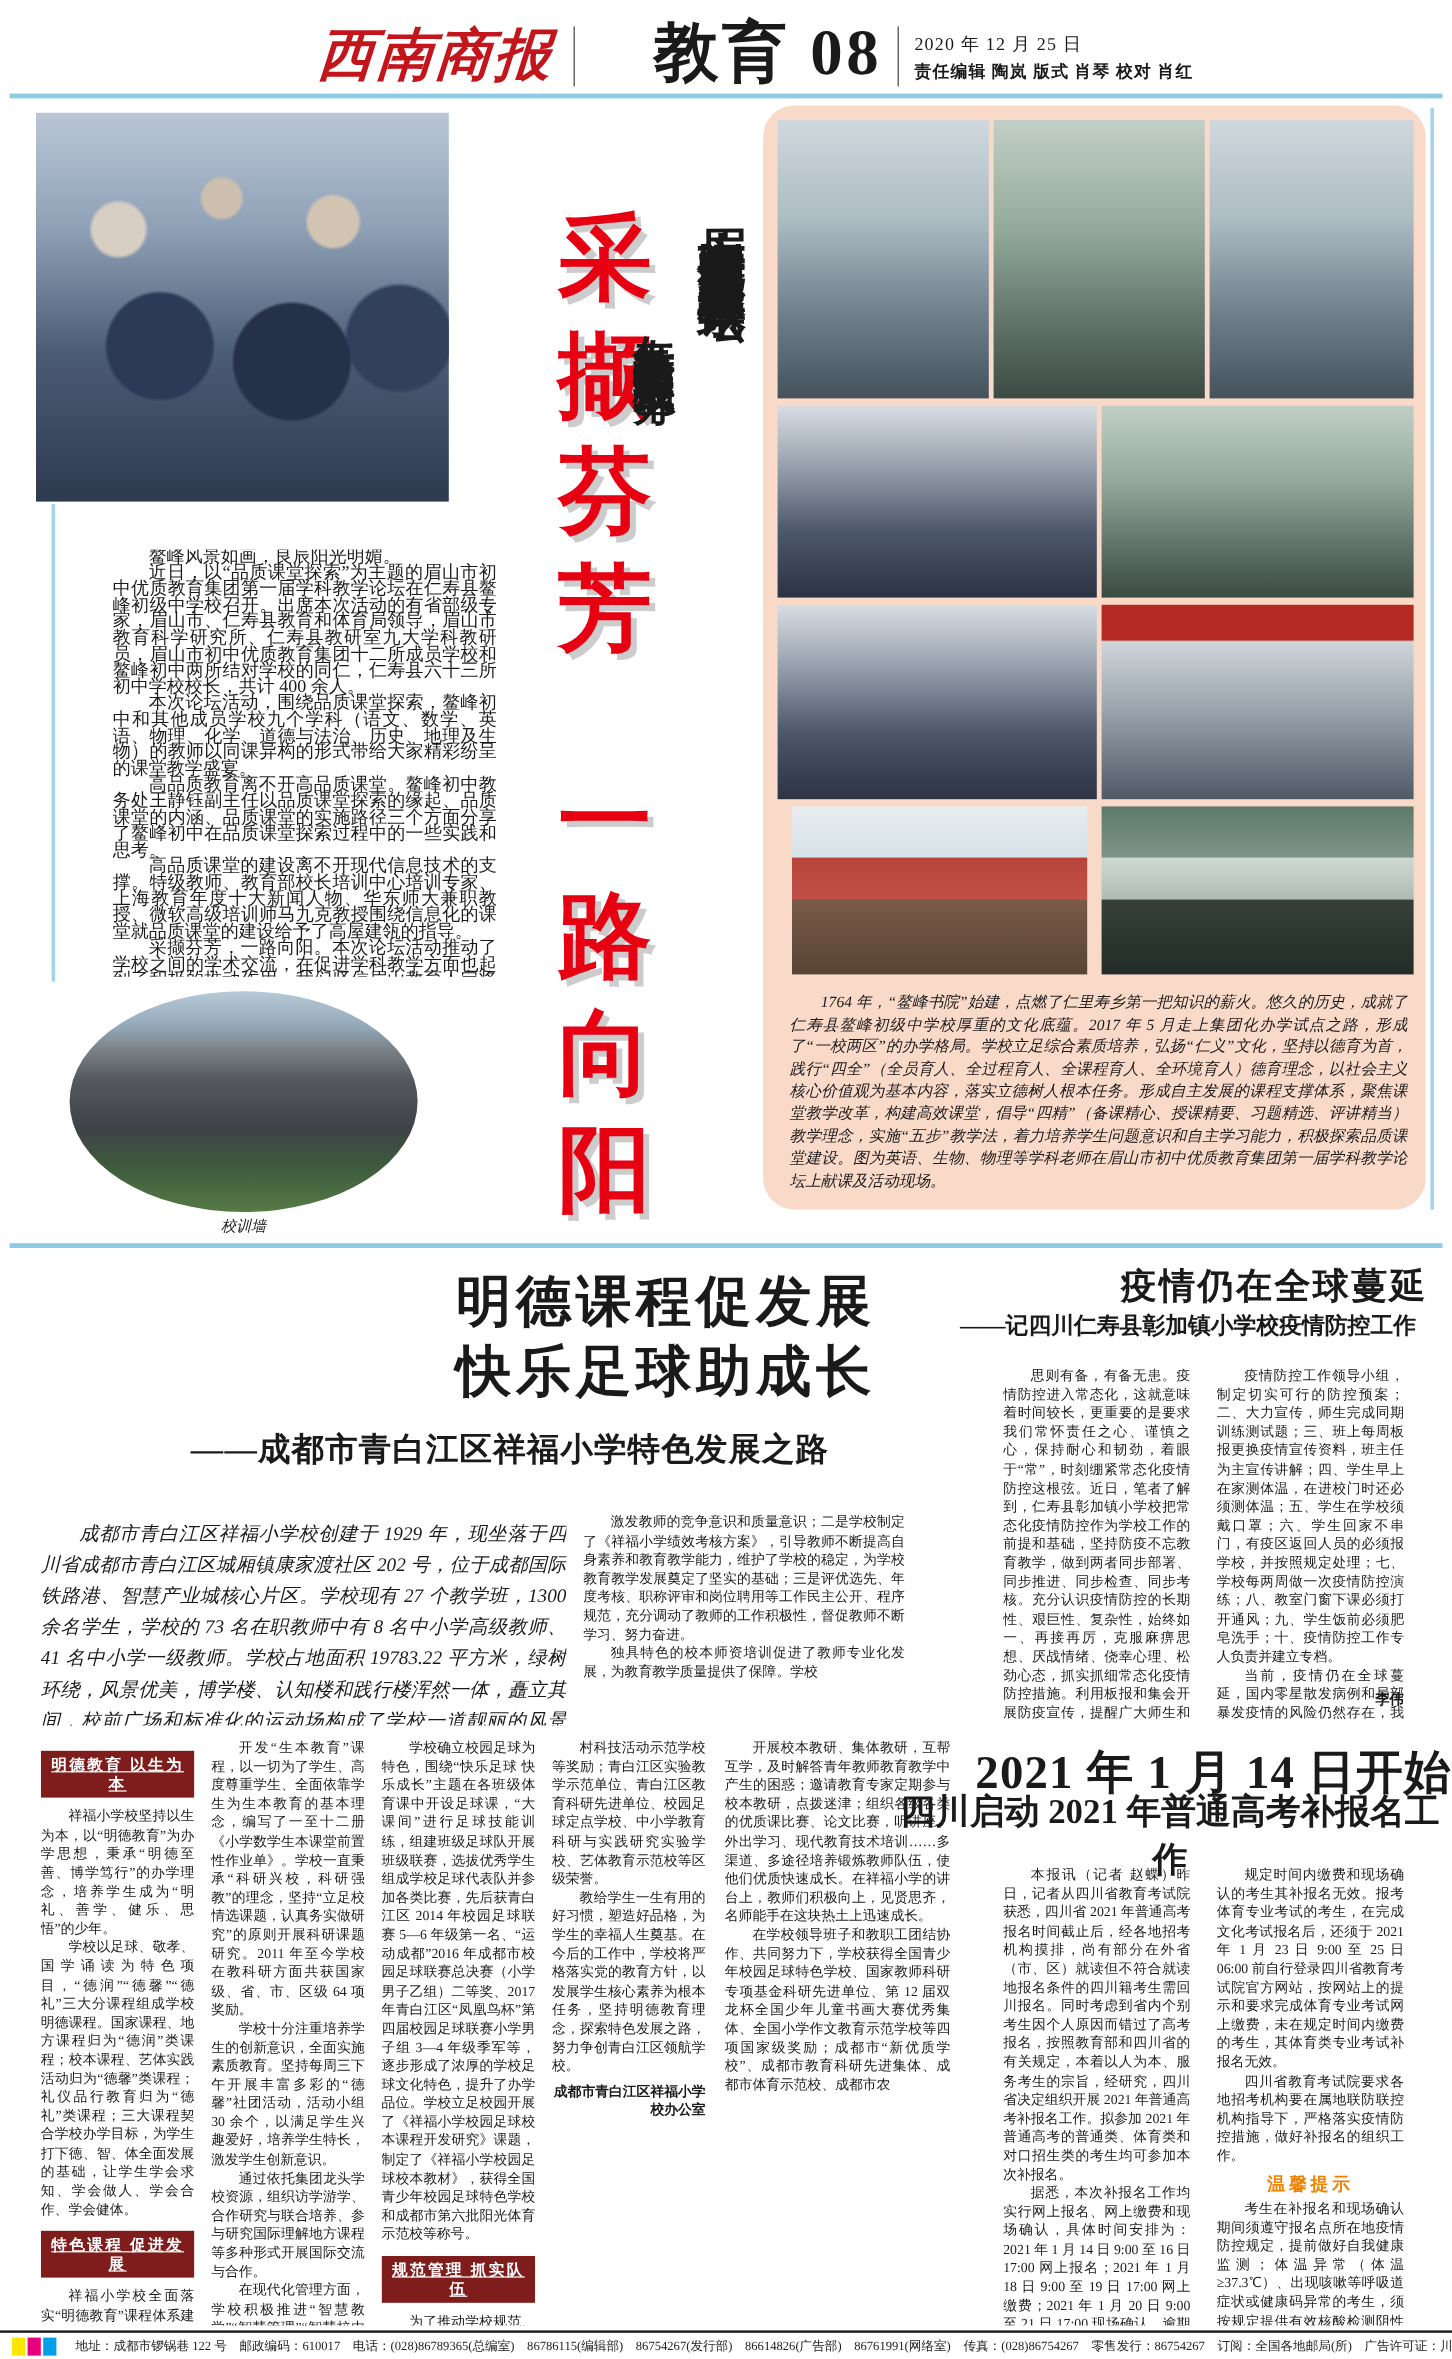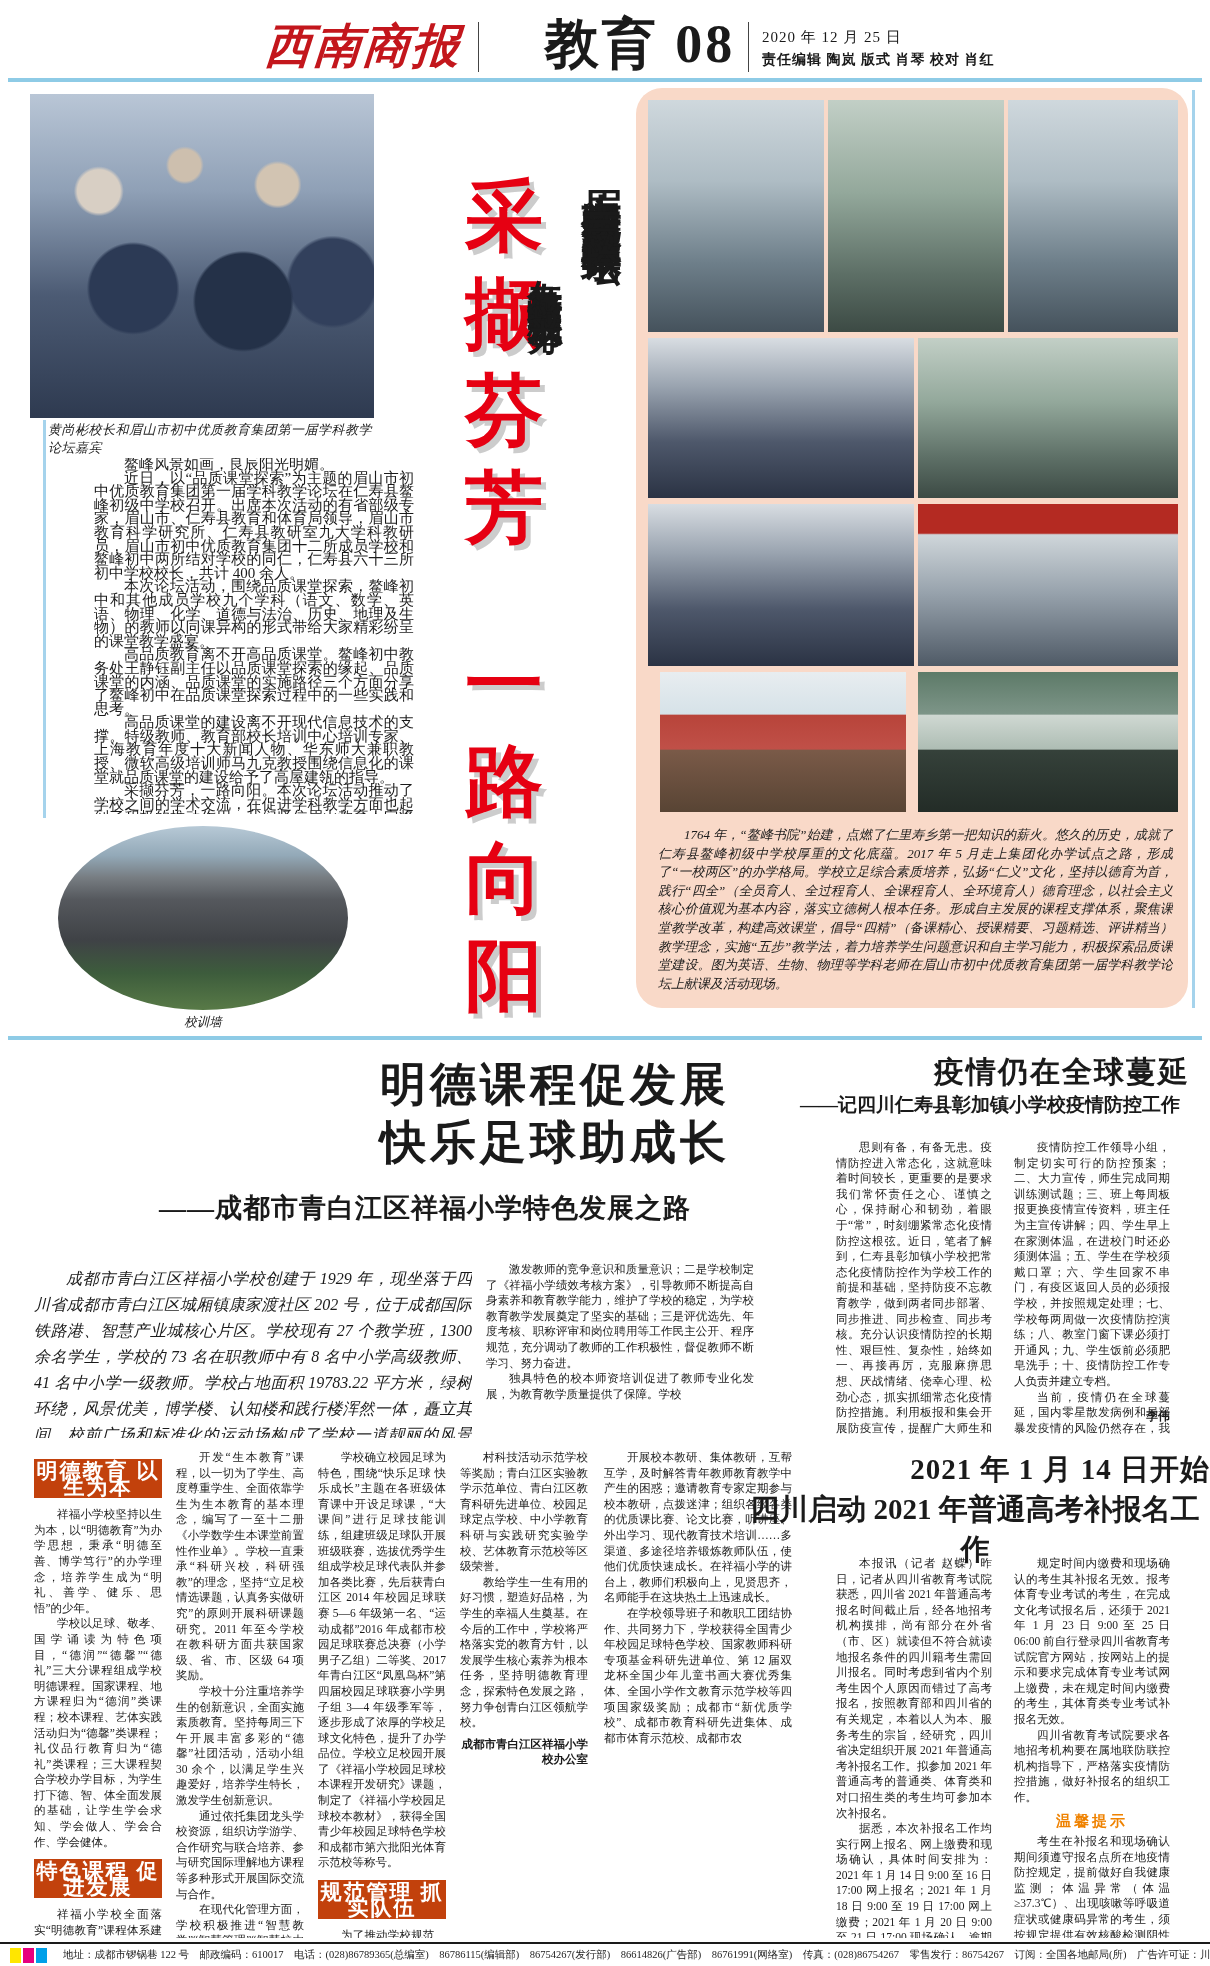--- a/index.html
+++ b/index.html
@@ -53,42 +53,42 @@
   .vt-main{left:574px;top:158px;height:850px;font-size:40px;}
   .pink-panel{left:636px;top:88px;width:552px;height:920px;background:#f9d9c8;border-radius:26px;}
   .collage-note{left:658px;top:826px;width:515px;height:164px;overflow:hidden;font-size:13px;line-height:18.6px;
                 font-style:italic;text-align:justify;}
   .collage-note p{margin:0;text-indent:2em;}
   .oval-caption{left:58px;top:1014px;width:290px;text-align:center;font-size:12.5px;font-style:italic;}
   
   .art-h1{font-weight:bold;text-align:right;letter-spacing:4px;}
   .col{overflow:hidden;font-size:11.5px;line-height:15.6px;text-align:justify;}
   .col p{margin:0;text-indent:2em;}
-  .subhead-blue{display:block;background:#c2410c;color:#ffffff;font-family:"Liberation Sans",sans-serif;
-      font-weight:bold;font-size:21px;letter-spacing:2px;text-align:center;padding:4px 2px;margin:9px 0;}
+  .subhead-blue{display:block;background:#7f1d1d;color:#ffffff;font-family:"Liberation Sans",sans-serif;
+      font-weight:bold;font-size:13px;letter-spacing:2px;text-align:center;padding:4px 2px;margin:9px 0;text-decoration:underline;}
   .subhead-orange{display:block;color:#ef8200;font-weight:bold;font-size:15px;letter-spacing:3px;
       text-align:center;margin:8px 0 5px 0;}
   .fest-h{left:90px;top:1056px;width:640px;font-size:46px;line-height:58px;}
   .fest-sub{left:95px;top:1190px;width:660px;font-size:27px;font-weight:bold;text-align:center;letter-spacing:1px;}
   .fest-intro{left:34px;top:1266px;width:438px;height:172px;overflow:hidden;
       font-size:16px;line-height:26px;font-style:italic;text-align:justify;}
   .fest-intro p{margin:0;text-indent:2em;}
   .colA{left:486px;top:1262px;width:268px;height:174px;}
   .fc1{left:34px;}  .fc2{left:176px;} .fc3{left:318px;} .fc4{left:460px;}
   .fc{top:1450px;width:128px;height:488px;}
   .fc5{left:604px;top:1450px;width:188px;height:488px;}
   .attrib{text-align:right;text-indent:0 !important;font-weight:bold;padding-top:6px;}
   
   .epi-h1{left:790px;top:1052px;width:400px;font-size:30px;letter-spacing:2px;}
   .epi-h2{left:780px;top:1092px;width:420px;font-size:19px;font-weight:bold;text-align:center;}
   .epi-c1{left:836px;top:1140px;width:156px;height:296px;}
   .epi-c2{left:1014px;top:1140px;width:156px;height:296px;}
   .epi-byline{left:1090px;top:1408px;width:80px;text-align:right;font-weight:bold;font-size:12px;}
   
-  .gk-h1{left:760px;top:1450px;width:450px;font-size:29px;letter-spacing:1px;}
+  .gk-h1{left:760px;top:1450px;width:450px;font-size:39px;letter-spacing:1px;}
   .gk-h2{left:745px;top:1490px;width:460px;font-size:29px;font-weight:bold;text-align:center;}
   .gk-c1{left:836px;top:1556px;width:156px;height:382px;}
   .gk-c2{left:1014px;top:1556px;width:156px;height:382px;}
   
   .footer{left:0;top:1942px;width:1210px;height:22px;border-top:2px solid #1a1a1a;border-bottom:1px solid #1a1a1a;
           display:flex;align-items:center;}
   .foot-marks{display:flex;gap:2px;margin:0 8px 0 10px;}
   .foot-marks i{display:block;width:11px;height:15px;}
   .mk-y{background:#ffe600;} .mk-m{background:#e6007e;} .mk-c{background:#00a0e9;}
   .foot-bar{width:3px;height:15px;background:#111;margin-right:8px;}
@@ -104,21 +104,20 @@
   <div class="abs section-label">教育 08</div>
   <div class="abs vline" style="left:748px;top:22px;height:50px;"></div>
   <div class="abs hdr-date">2020 年 12 月 25 日</div>
   <div class="abs hdr-staff">责任编辑 陶岚  版式 肖琴  校对 肖红</div>
   <div class="abs blue-hr" style="top:78px;"></div>
 
   <div class="abs vrule" style="left:43px;top:420px;height:398px;"></div>
   <div class="abs vrule" style="left:1192px;top:90px;height:918px;"></div>
 
   <div class="abs ph ph-main"></div>
-  <div class="abs lead-caption">黄尚彬校长和眉山市初中优质教育集团第一届学科教学论坛嘉宾</div>
 
   <div class="abs lead-body">
     <p>鳌峰风景如画，良辰阳光明媚。</p>
     <p>近日，以“品质课堂探索”为主题的眉山市初中优质教育集团第一届学科教学论坛在仁寿县鳌峰初级中学校召开。出席本次活动的有省部级专家，眉山市、仁寿县教育和体育局领导，眉山市教育科学研究所、仁寿县教研室九大学科教研员，眉山市初中优质教育集团十二所成员学校和鳌峰初中两所结对学校的同仁，仁寿县六十三所初中学校校长，共计 400 余人。</p>
     <p>本次论坛活动，围绕品质课堂探索，鳌峰初中和其他成员学校九个学科（语文、数学、英语、物理、化学、道德与法治、历史、地理及生物）的教师以同课异构的形式带给大家精彩纷呈的课堂教学盛宴。</p>
     <p>高品质教育离不开高品质课堂。鳌峰初中教务处王静钰副主任以品质课堂探索的缘起、品质课堂的内涵、品质课堂的实施路径三个方面分享了鳌峰初中在品质课堂探索过程中的一些实践和思考。</p>
     <p>高品质课堂的建设离不开现代信息技术的支撑。特级教师、教育部校长培训中心培训专家、上海教育年度十大新闻人物、华东师大兼职教授、微软高级培训师马九克教授围绕信息化的课堂就品质课堂的建设给予了高屋建瓴的指导。</p>
     <p>采撷芬芳，一路向阳。本次论坛活动推动了学校之间的学术交流，在促进学科教学方面也起到了积极的推动作用。我们坚信眉山教育人定将加强合作，携手前进，用大德、大爱、大情怀书写眉山教育的精彩华章。</p>
 
   </div>

